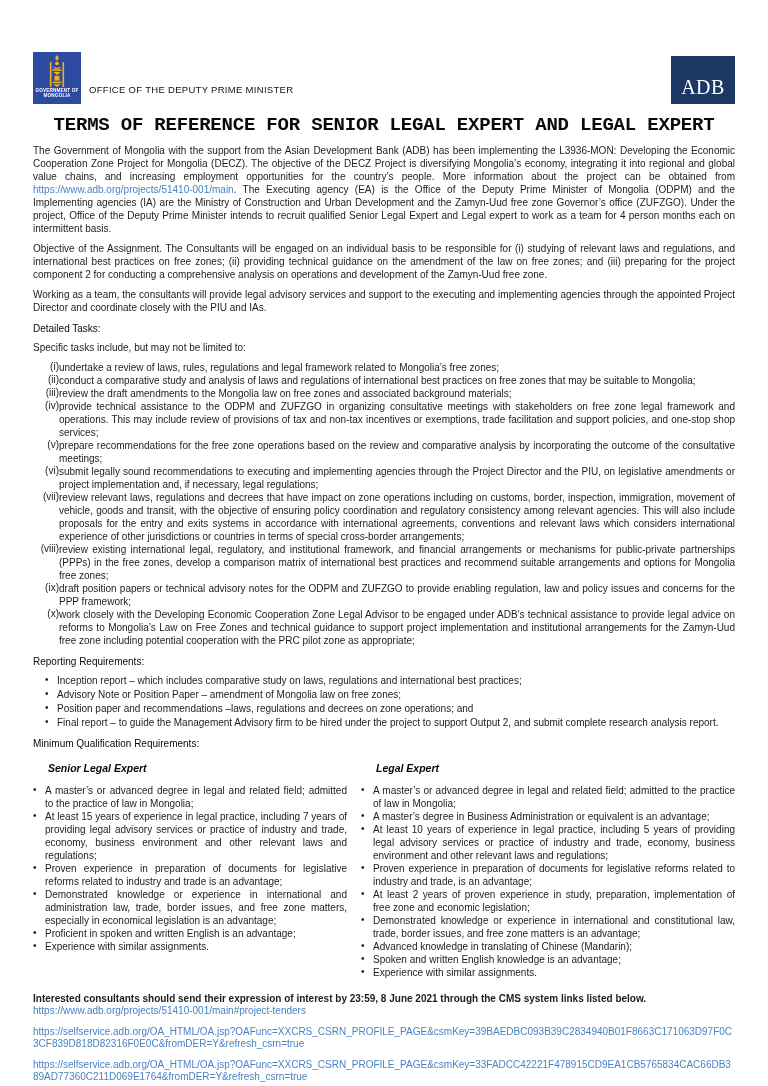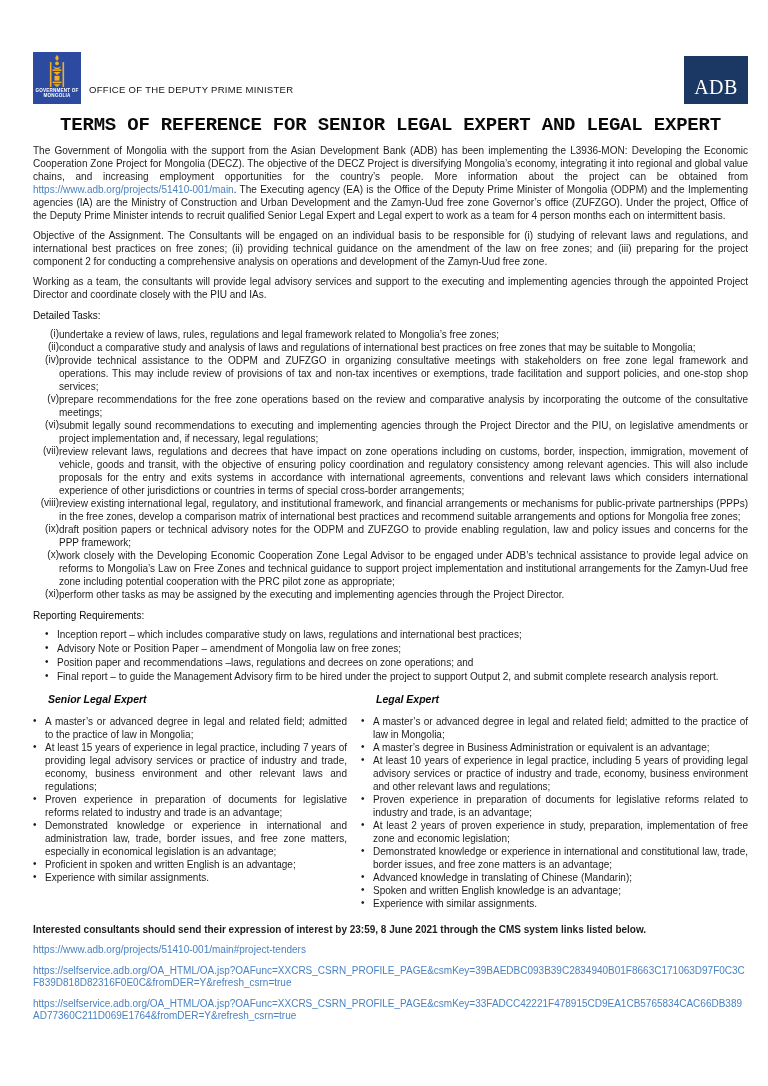--- a/index.html
+++ b/index.html
@@ -9,21 +9,21 @@
     --link-blue:#4a82c4;
     --ink:#1c1c1c;
   }
   *{margin:0;padding:0;box-sizing:border-box;}
   html,body{background:#fff;}
   body{font-family:"Liberation Sans","DejaVu Sans",sans-serif;color:var(--ink);}
   .page{
     position:relative;
     width:768px;height:1086px;
     background:#fff;
-    padding:52px 20px 0 33px;
+    padding:52px 33px 0 33px;
     overflow:hidden;
   }
   
   .hdr{display:flex;align-items:flex-end;}
   .gov-logo{
     width:48px;height:52px;background:var(--gov-blue);
     display:flex;flex-direction:column;align-items:center;justify-content:flex-start;
     flex:none;padding-top:3px;
   }
   .gov-logo svg{display:block;}
@@ -68,21 +68,21 @@
   .blist.reporting .row{margin-bottom:1px;}
   
   .cols{display:flex;gap:14px;margin-top:4px;}
   .col-left{width:314px;flex:none;}
   .col-right{flex:1;}
   h3.colhead{
     font-size:10.5px;font-weight:bold;font-style:italic;
     margin:6px 0 10px 15px;color:#0a0a0a;
   }
   
-  .notice{font-size:10px;font-weight:bold;margin-top:14px;margin-bottom:9px;text-align:left;}
+  .notice{font-size:10px;font-weight:bold;margin-top:14px;margin-bottom:1px;text-align:left;}
   .url{font-size:10px;line-height:12px;color:var(--link-blue);margin-bottom:9px;word-break:break-all;text-align:left;}
 </style>
 </head>
 <body>
 
 <div class="page">
 
   <div class="hdr">
     <div class="gov-logo">
       <svg width="22" height="32" viewBox="0 0 24 36">
@@ -111,32 +111,37 @@
   </div>
 
   <h1 class="title">TERMS OF REFERENCE FOR SENIOR LEGAL EXPERT AND LEGAL EXPERT</h1>
 
   <p class="body"><span>The Government of Mongolia with the support from the Asian Development Bank (ADB) has been implementing the L3936-MON: Developing the Economic Cooperation Zone Project for Mongolia (DECZ). The objective of the DECZ Project is diversifying Mongolia’s economy, integrating it into regional and global value chains, and increasing employment opportunities for the country’s people. More information about the project can be obtained from </span><a class="inline-link">https://www.adb.org/projects/51410-001/main</a><span>. The Executing agency (EA) is the Office of the Deputy Prime Minister of Mongolia (ODPM) and the Implementing agencies (IA) are the Ministry of Construction and Urban Development and the Zamyn-Uud free zone Governor’s office (ZUFZGO). Under the project, Office of the Deputy Prime Minister intends to recruit qualified Senior Legal Expert and Legal expert to work as a team for 4 person months each on intermittent basis.</span></p>
 
   <p class="body">Objective of the Assignment. The Consultants will be engaged on an individual basis to be responsible for (i) studying of relevant laws and regulations, and international best practices on free zones; (ii) providing technical guidance on the amendment of the law on free zones; and (iii) preparing for the project component 2 for conducting a comprehensive analysis on operations and development of the Zamyn-Uud free zone.</p>
   <p class="body">Working as a team, the consultants will provide legal advisory services and support to the executing and implementing agencies through the appointed Project Director and coordinate closely with the PIU and IAs.</p>
 
   <h2 class="sec">Detailed Tasks:</h2>
+  <p class="body plain">Specific tasks include, but may not be limited to:</p>
 
   <div class="rlist">
 
   <div class="row">
       <span class="num">(i)</span>
       <div class="txt">undertake a review of laws, rules, regulations and legal framework related to Mongolia’s free zones;</div>
     </div>
       <div class="row">
       <span class="num">(ii)</span>
       <div class="txt">conduct a comparative study and analysis of laws and regulations of international best practices on free zones that may be suitable to Mongolia;</div>
     </div>
       <div class="row">
+      <span class="num">(iii)</span>
+      <div class="txt">review the draft amendments to the Mongolia law on free zones and associated background materials;</div>
+    </div>
+      <div class="row">
       <span class="num">(iv)</span>
       <div class="txt">provide technical assistance to the ODPM and ZUFZGO in organizing consultative meetings with stakeholders on free zone legal framework and operations. This may include review of provisions of tax and non-tax incentives or exemptions, trade facilitation and support policies, and one-stop shop services;</div>
     </div>
       <div class="row">
       <span class="num">(v)</span>
       <div class="txt">prepare recommendations for the free zone operations based on the review and comparative analysis by incorporating the outcome of the consultative meetings;</div>
     </div>
       <div class="row">
       <span class="num">(vi)</span>
       <div class="txt">submit legally sound recommendations to executing and implementing agencies through the Project Director and the PIU, on legislative amendments or project implementation and, if necessary, legal regulations;</div>
@@ -150,24 +155,20 @@
       <div class="txt">review existing international legal, regulatory, and institutional framework, and financial arrangements or mechanisms for public-private partnerships (PPPs) in the free zones, develop a comparison matrix of international best practices and recommend suitable arrangements and options for Mongolia free zones;</div>
     </div>
       <div class="row">
       <span class="num">(ix)</span>
       <div class="txt">draft position papers or technical advisory notes for the ODPM and ZUFZGO to provide enabling regulation, law and policy issues and concerns for the PPP framework;</div>
     </div>
       <div class="row">
       <span class="num">(x)</span>
       <div class="txt">work closely with the Developing Economic Cooperation Zone Legal Advisor to be engaged under ADB’s technical assistance to provide legal advice on reforms to Mongolia’s Law on Free Zones and technical guidance to support project implementation and institutional arrangements for the Zamyn-Uud free zone including potential cooperation with the PRC pilot zone as appropriate;</div>
     </div>
-      <div class="row">
-      <span class="num">(xi)</span>
-      <div class="txt">perform other tasks as may be assigned by the executing and implementing agencies through the Project Director.</div>
-    </div>
     </div>
 
   <h2 class="sec">Reporting Requirements:</h2>
   <div class="blist reporting">
 
   <div class="row">
       <span class="dot">•</span>
       <div class="txt">Inception report – which includes comparative study on laws, regulations and international best practices;</div>
     </div>
       <div class="row">
@@ -177,20 +178,21 @@
       <div class="row">
       <span class="dot">•</span>
       <div class="txt">Position paper and recommendations –laws, regulations and decrees on zone operations; and</div>
     </div>
       <div class="row">
       <span class="dot">•</span>
       <div class="txt">Final report – to guide the Management Advisory firm to be hired under the project to support Output 2, and submit complete research analysis report.</div>
     </div>
     </div>
 
+  <h2 class="sec">Minimum Qualification Requirements:</h2>
   <div class="cols">
     <div class="col-left">
       <h3 class="colhead">Senior Legal Expert</h3>
       <div class="blist">
 
       <div class="row">
           <span class="dot">•</span>
           <div class="txt">A master’s or advanced degree in legal and related field; admitted to the practice of law in Mongolia;</div>
         </div>
           <div class="row">

